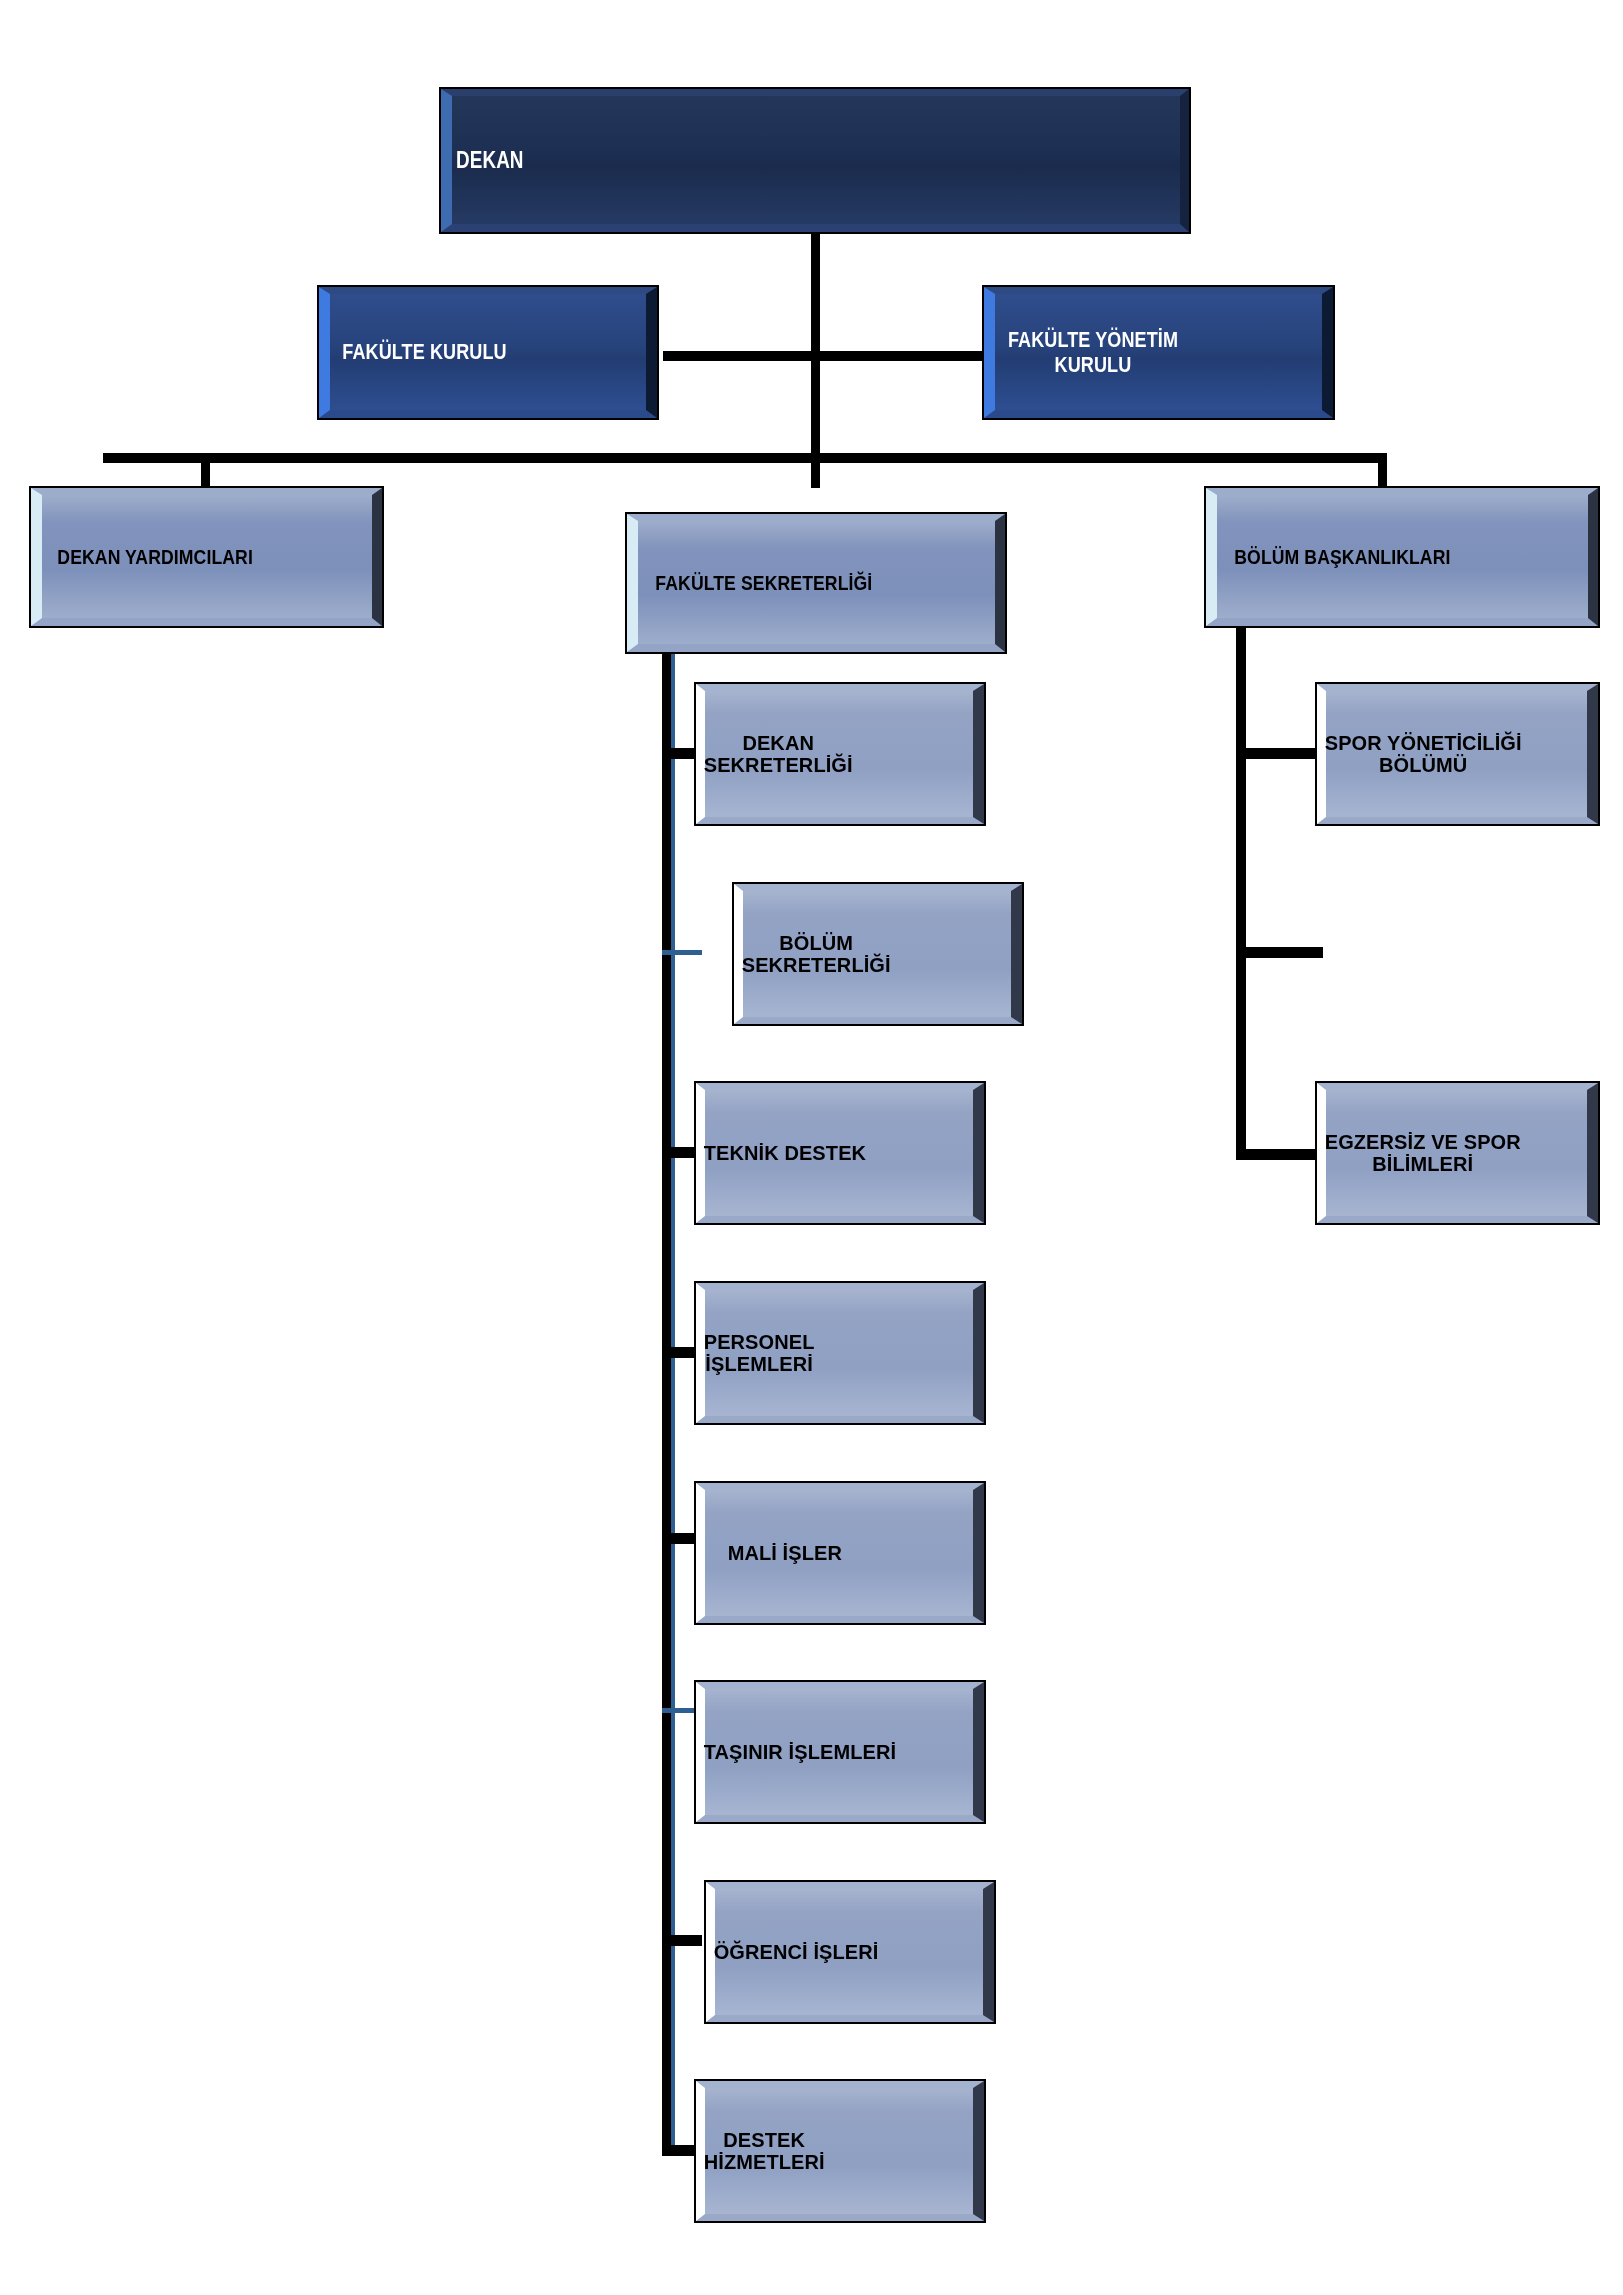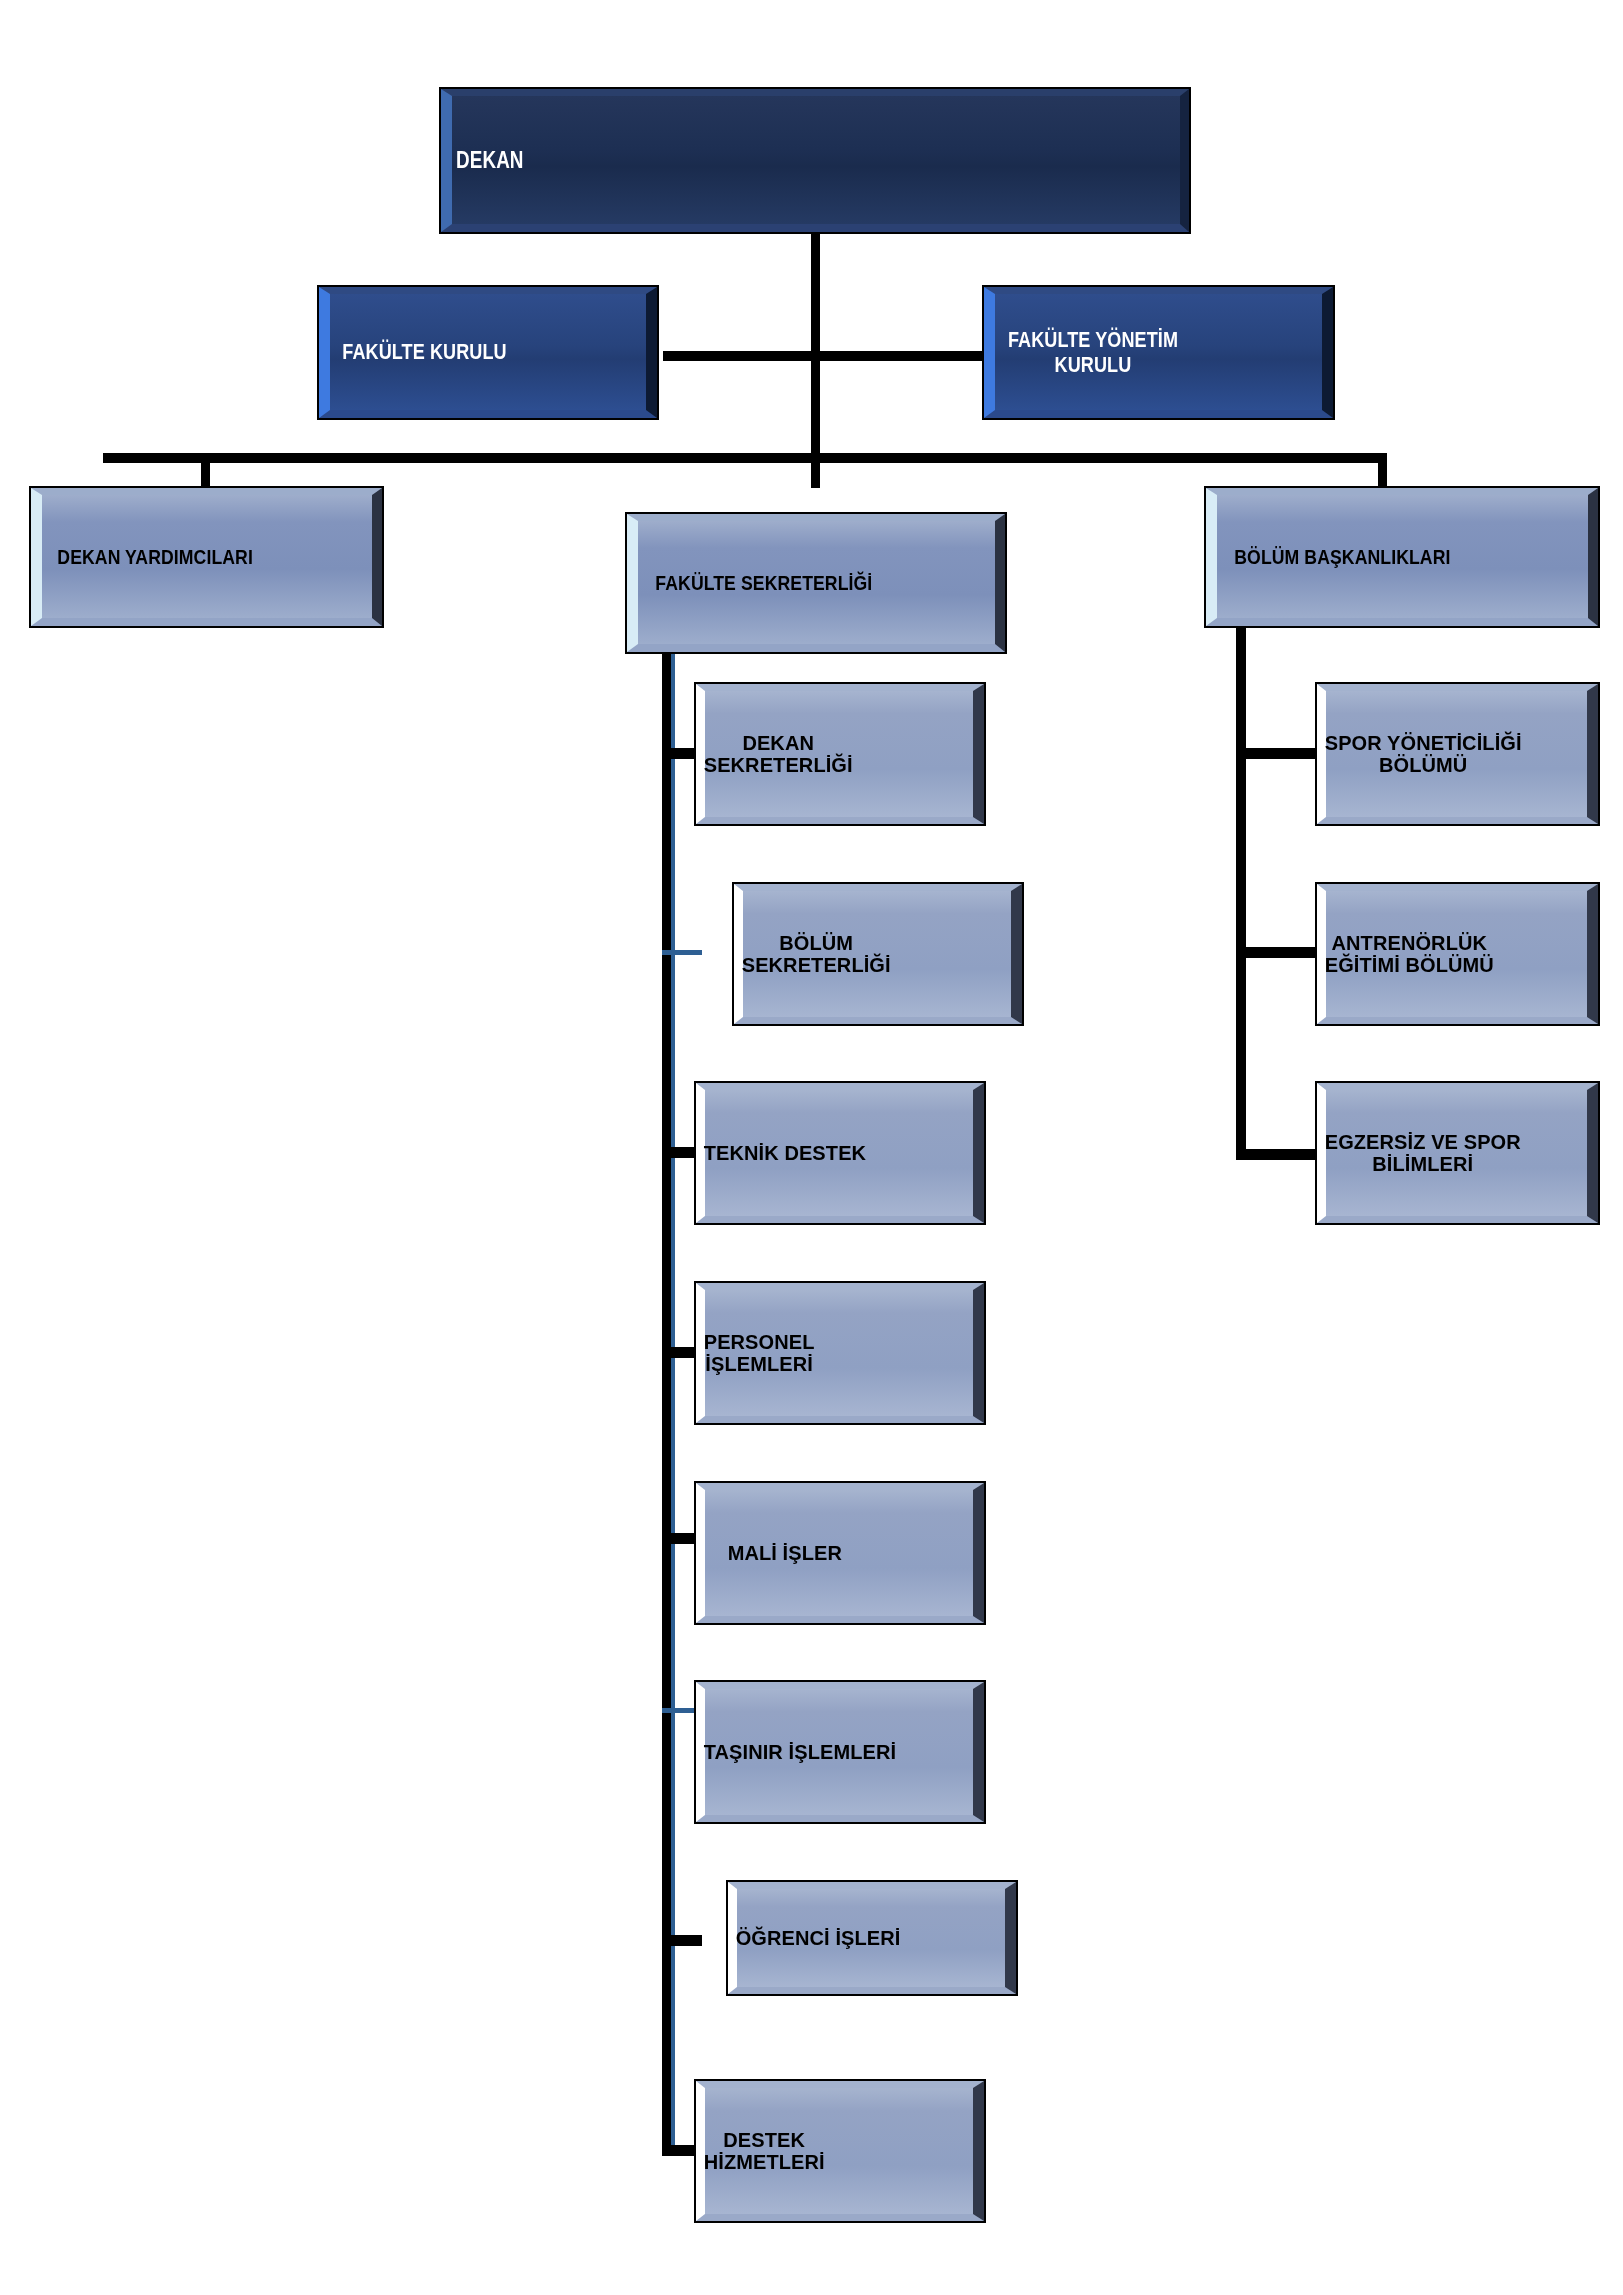--- a/index.html
+++ b/index.html
@@ -185,21 +185,21 @@
   </div>
   <div class="conn" style="left:662px; top:1533px; width:40px; height:11px;"></div>
 
   <div class="node lvl4" style="left:694px; top:1680px; width:292px; height:144px;">
     <div class="frame"></div>
     <div class="bevel"></div>
     <div class="lbl">TAŞINIR İŞLEMLERİ</div>
   </div>
   <div class="conn blue" style="left:662px; top:1708px; width:40px; height:4.9px;"></div>
 
-  <div class="node lvl4" style="left:726px; top:1880px; width:292px; height:116px;border-radius:11px;">
+  <div class="node lvl4" style="left:704px; top:1880px; width:292px; height:144px;border-radius:11px;">
     <div class="frame"></div>
     <div class="bevel"></div>
     <div class="lbl">ÖĞRENCİ İŞLERİ</div>
   </div>
   <div class="conn" style="left:662px; top:1935px; width:40px; height:11px;"></div>
 
   <div class="node lvl4" style="left:694px; top:2079px; width:292px; height:144px;">
     <div class="frame"></div>
     <div class="bevel"></div>
     <div class="lbl">DESTEK
@@ -208,26 +208,20 @@
   <div class="conn" style="left:662px; top:2145px; width:40px; height:11px;"></div>
 
   <div class="node lvl4" style="left:1315px; top:682px; width:285px; height:144px;">
     <div class="frame"></div>
     <div class="bevel"></div>
     <div class="lbl">SPOR YÖNETİCİLİĞİ
 BÖLÜMÜ</div>
   </div>
   <div class="conn" style="left:1236px; top:748px; width:87px; height:11px;"></div>
 
-  <div class="node lvl4" style="left:1315px; top:882px; width:285px; height:144px;">
-    <div class="frame"></div>
-    <div class="bevel"></div>
-    <div class="lbl">ANTRENÖRLÜK
-EĞİTİMİ BÖLÜMÜ</div>
-  </div>
   <div class="conn" style="left:1236px; top:947px; width:87px; height:11px;"></div>
 
   <div class="node lvl4" style="left:1315px; top:1081px; width:285px; height:144px;">
     <div class="frame"></div>
     <div class="bevel"></div>
     <div class="lbl">EGZERSİZ VE SPOR
 BİLİMLERİ</div>
   </div>
   <div class="conn" style="left:1236px; top:1149px; width:87px; height:11px;"></div>
 

